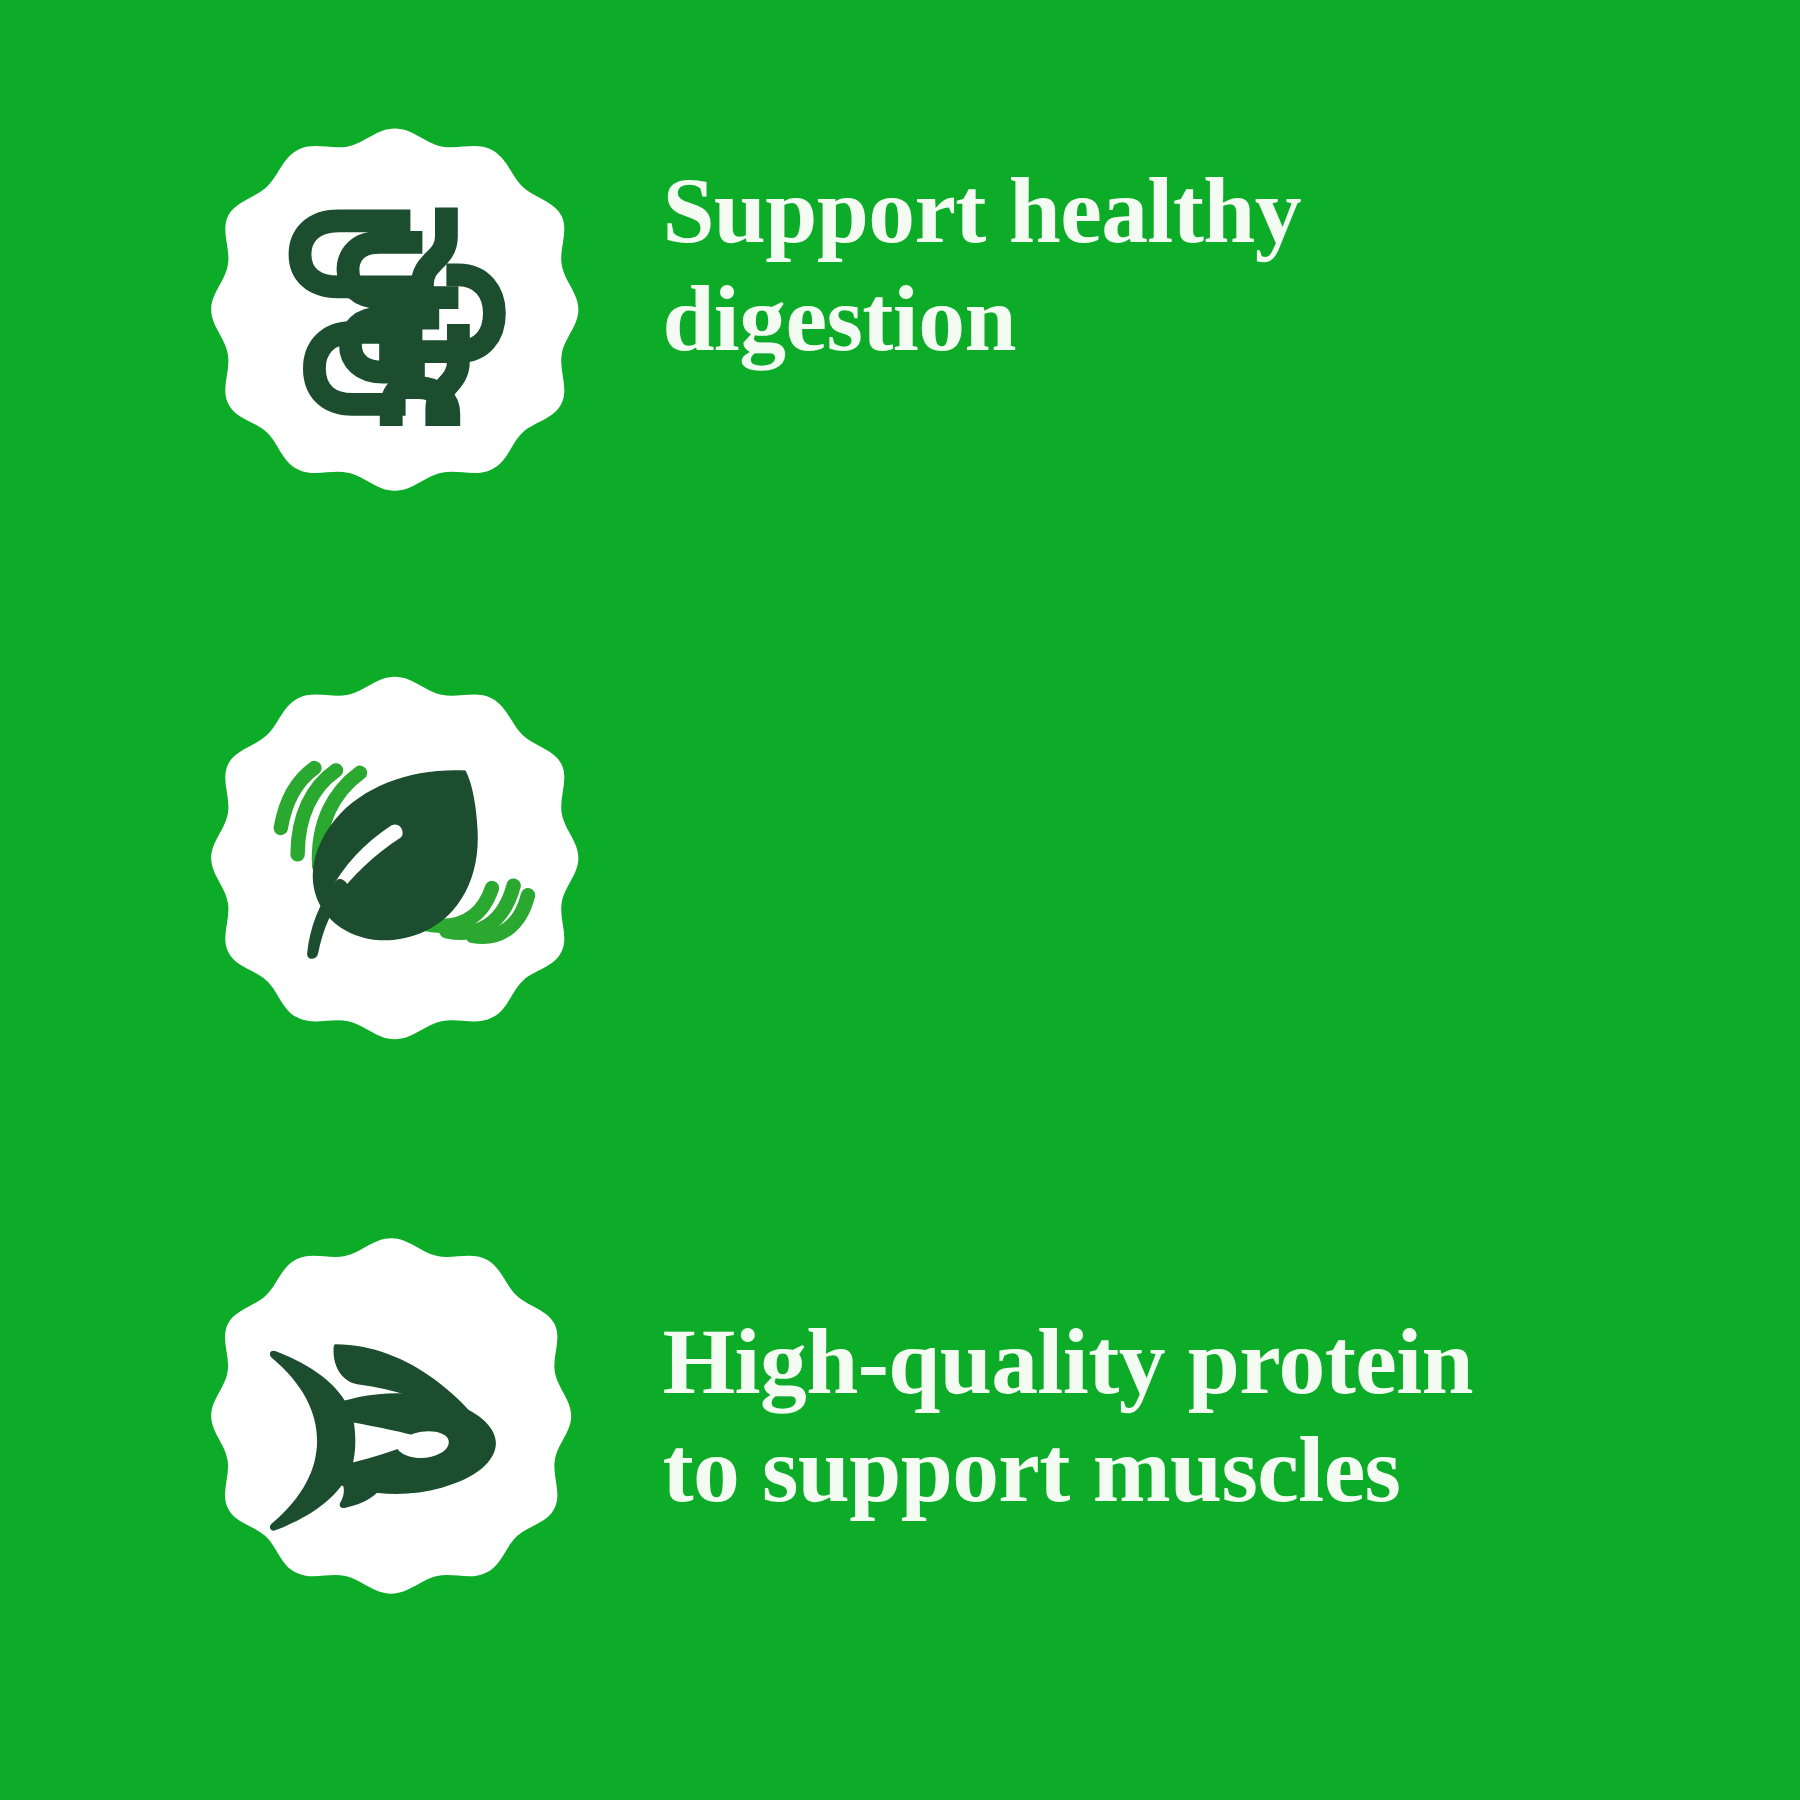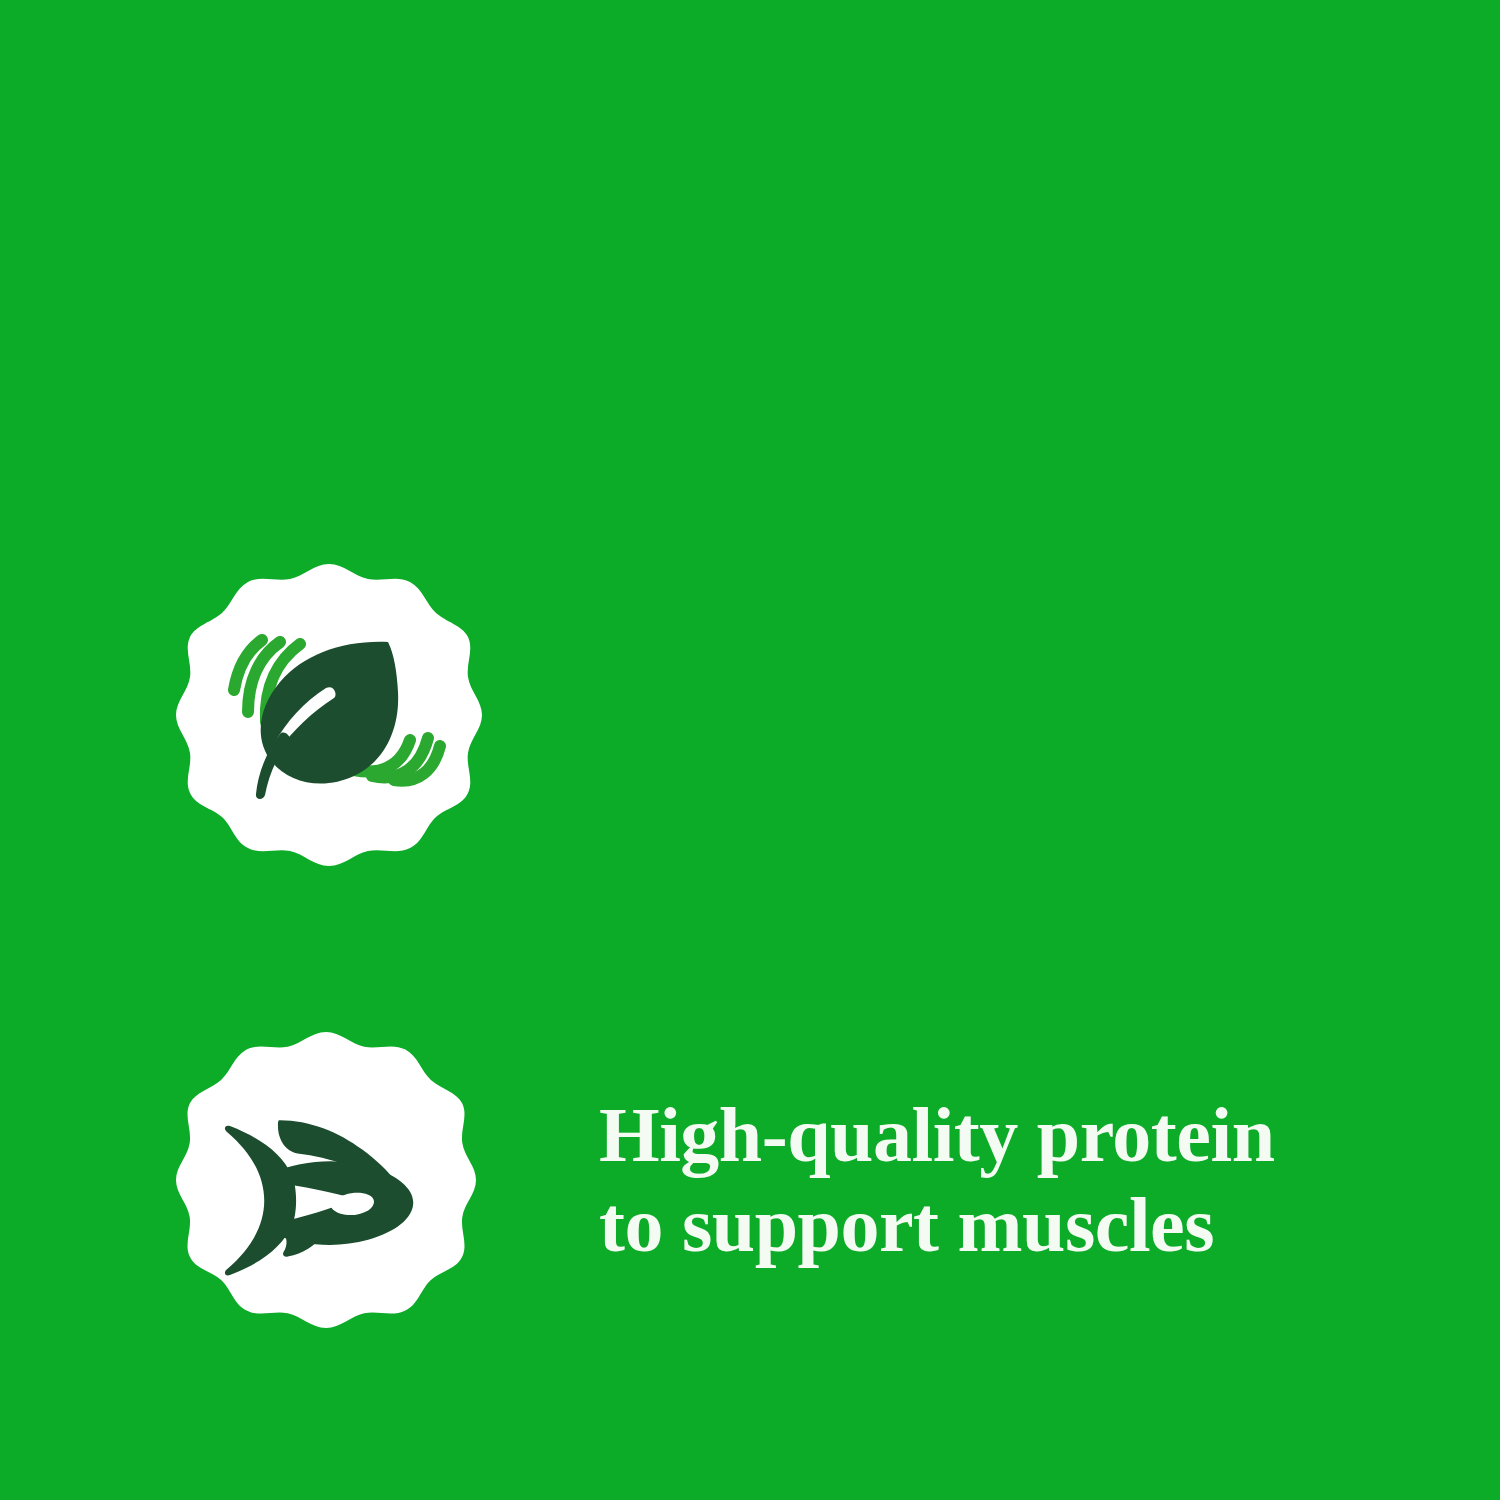--- a/index.html
+++ b/index.html
@@ -60,29 +60,28 @@
     font-weight: 700;
     font-size: 78px;
     line-height: 90px;
     letter-spacing: -0.5px;
     white-space: pre-line;
     text-rendering: optimizeLegibility;
   }
 
   .row-1 .benefit-text { top: 26px; }
   .row-2 .benefit-text { top: -45px; }
-  .row-3 .benefit-text { top: 72px; margin-left: 47px; }
+  .row-3 .benefit-text { top: 72px; }
 </style>
 </head>
 <body>
 
 <div class="poster">
 
-
-  <div class="benefit-row row-2">
+  <div class="benefit-row row-1">
     <div class="badge">
       <svg viewBox="0 0 306 306" xmlns="http://www.w3.org/2000/svg" aria-hidden="true">
         <g>
           <path fill="#FFFFFF" d="
             M153 2
             C168 2 178 14 192 17
             C206 20 221 13 234 20
             C247 27 250 42 260 51
             C270 60 286 63 292 75
             C298 88 290 101 292 115
@@ -99,56 +98,46 @@
             C36 246 20 244 14 231
             C8 218 16 205 14 191
             C12 177 0 167 0 153
             C0 139 12 129 14 115
             C16 101 8 88 14 75
             C20 63 36 60 46 51
             C56 42 59 27 72 20
             C85 13 100 20 114 17
             C128 14 138 2 153 2 Z"></path>
         </g>
-        <g fill="none" stroke="#2BA830" stroke-width="12" stroke-linecap="round">
-          <path d="M58 128 C62 104 72 88 86 78"></path>
-          <path d="M72 150 C72 118 84 94 104 80"></path>
-          <path d="M90 160 C88 124 102 98 124 82"></path>
-        </g>
-        <g fill="none" stroke="#2BA830" stroke-width="12" stroke-linecap="round">
-          <path d="M178 208 C208 214 226 202 234 178"></path>
-          <path d="M196 214 C224 220 244 206 252 176"></path>
-          <path d="M218 218 C242 222 258 208 264 184"></path>
-        </g>
-        <g>
-          <path fill="#1B4D2E" d="
-            M212 80
-            C168 78 128 92 104 120
-            C82 146 78 178 96 200
-            C114 222 148 228 178 214
-            C208 200 224 168 222 130
-            C221 110 218 92 212 80 Z"></path>
-          <path fill="#FFFFFF" d="
-            M150 126
-            C128 140 110 160 98 182
-            C96 186 98 190 102 188
-            C118 168 136 150 158 136
-            C162 133 158 122 150 126 Z"></path>
-          <path fill="#1B4D2E" d="
-            M104 172
-            C90 190 82 212 80 232
-            C79 238 87 239 89 233
-            C93 212 101 194 113 180
-            C117 175 108 167 104 172 Z"></path>
+        <g fill="none" stroke="#1B4D2E" stroke-width="19" stroke-linecap="butt">
+
+          <path d="M196 68 L196 92 C196 112 176 112 176 132 L176 150"></path>
+
+          <path d="M166 79 L106 79 C84 79 74 92 74 107 C74 122 84 134 106 134 L176 134"></path>
+
+          <path d="M176 97 L140 97 C122 97 114 108 114 120 C114 133 123 143 141 143 L206 143"></path>
+
+          <path d="M196 124 L206 124 C226 124 236 139 236 156 C236 174 226 188 206 188 L140 188"></path>
+
+          <path d="M190 160 L142 160 C124 160 116 170 116 182 C116 195 125 205 143 205 L178 205"></path>
+
+          <path d="M176 172 L118 172 C96 172 86 186 86 202 C86 219 96 232 118 232 L162 232"></path>
+
+          <path d="M206 165 L206 196 C206 216 188 216 188 236 L188 250"></path>
+
+          <path d="M158 218 L172 218 C190 218 198 229 198 240 L198 250"></path>
+          <path d="M150 250 L150 236 C150 219 160 214 175 214"></path>
         </g>
       </svg>
     </div>
+    <div class="benefit-text">Support healthy
+digestion</div>
   </div>
 
-  <div class="benefit-row row-3">
+  <div class="benefit-row row-2">
     <div class="badge">
       <svg viewBox="0 0 306 306" xmlns="http://www.w3.org/2000/svg" aria-hidden="true">
         <g>
           <path fill="#FFFFFF" d="
             M153 2
             C168 2 178 14 192 17
             C206 20 221 13 234 20
             C247 27 250 42 260 51
             C270 60 286 63 292 75
             C298 88 290 101 292 115
@@ -165,20 +154,86 @@
             C36 246 20 244 14 231
             C8 218 16 205 14 191
             C12 177 0 167 0 153
             C0 139 12 129 14 115
             C16 101 8 88 14 75
             C20 63 36 60 46 51
             C56 42 59 27 72 20
             C85 13 100 20 114 17
             C128 14 138 2 153 2 Z"></path>
         </g>
+        <g fill="none" stroke="#2BA830" stroke-width="12" stroke-linecap="round">
+          <path d="M58 128 C62 104 72 88 86 78"></path>
+          <path d="M72 150 C72 118 84 94 104 80"></path>
+          <path d="M90 160 C88 124 102 98 124 82"></path>
+        </g>
+        <g fill="none" stroke="#2BA830" stroke-width="12" stroke-linecap="round">
+          <path d="M178 208 C208 214 226 202 234 178"></path>
+          <path d="M196 214 C224 220 244 206 252 176"></path>
+          <path d="M218 218 C242 222 258 208 264 184"></path>
+        </g>
+        <g>
+          <path fill="#1B4D2E" d="
+            M212 80
+            C168 78 128 92 104 120
+            C82 146 78 178 96 200
+            C114 222 148 228 178 214
+            C208 200 224 168 222 130
+            C221 110 218 92 212 80 Z"></path>
+          <path fill="#FFFFFF" d="
+            M150 126
+            C128 140 110 160 98 182
+            C96 186 98 190 102 188
+            C118 168 136 150 158 136
+            C162 133 158 122 150 126 Z"></path>
+          <path fill="#1B4D2E" d="
+            M104 172
+            C90 190 82 212 80 232
+            C79 238 87 239 89 233
+            C93 212 101 194 113 180
+            C117 175 108 167 104 172 Z"></path>
+        </g>
+      </svg>
+    </div>
+  </div>
+
+  <div class="benefit-row row-3">
+    <div class="badge">
+      <svg viewBox="0 0 306 306" xmlns="http://www.w3.org/2000/svg" aria-hidden="true">
+        <g>
+          <path fill="#FFFFFF" d="
+            M153 2
+            C168 2 178 14 192 17
+            C206 20 221 13 234 20
+            C247 27 250 42 260 51
+            C270 60 286 63 292 75
+            C298 88 290 101 292 115
+            C294 129 306 139 306 153
+            C306 167 294 177 292 191
+            C290 205 298 218 292 231
+            C286 244 270 246 260 255
+            C250 264 247 280 234 286
+            C221 293 206 286 192 289
+            C178 292 168 304 153 304
+            C138 304 128 292 114 289
+            C100 286 85 293 72 286
+            C59 280 56 264 46 255
+            C36 246 20 244 14 231
+            C8 218 16 205 14 191
+            C12 177 0 167 0 153
+            C0 139 12 129 14 115
+            C16 101 8 88 14 75
+            C20 63 36 60 46 51
+            C56 42 59 27 72 20
+            C85 13 100 20 114 17
+            C128 14 138 2 153 2 Z"></path>
+        </g>
         <g fill="#1B4D2E">
 
           <path d="
             M52 104
             C78 126 90 150 90 174
             C90 198 78 222 52 244
             C48 247 50 252 55 250
             C86 238 108 222 118 200
             C124 188 124 160 118 148
             C108 126 86 110 55 98

